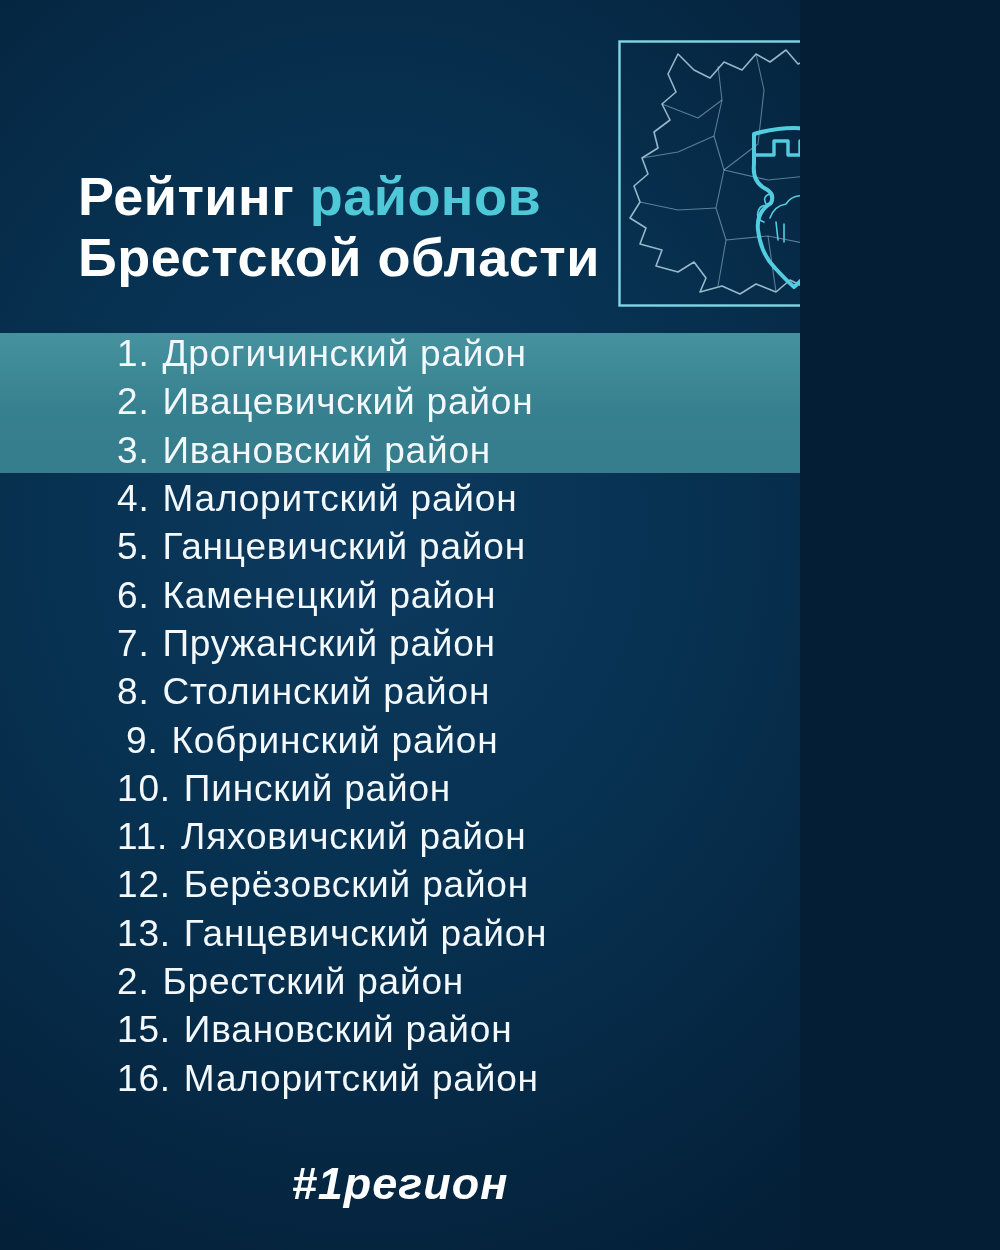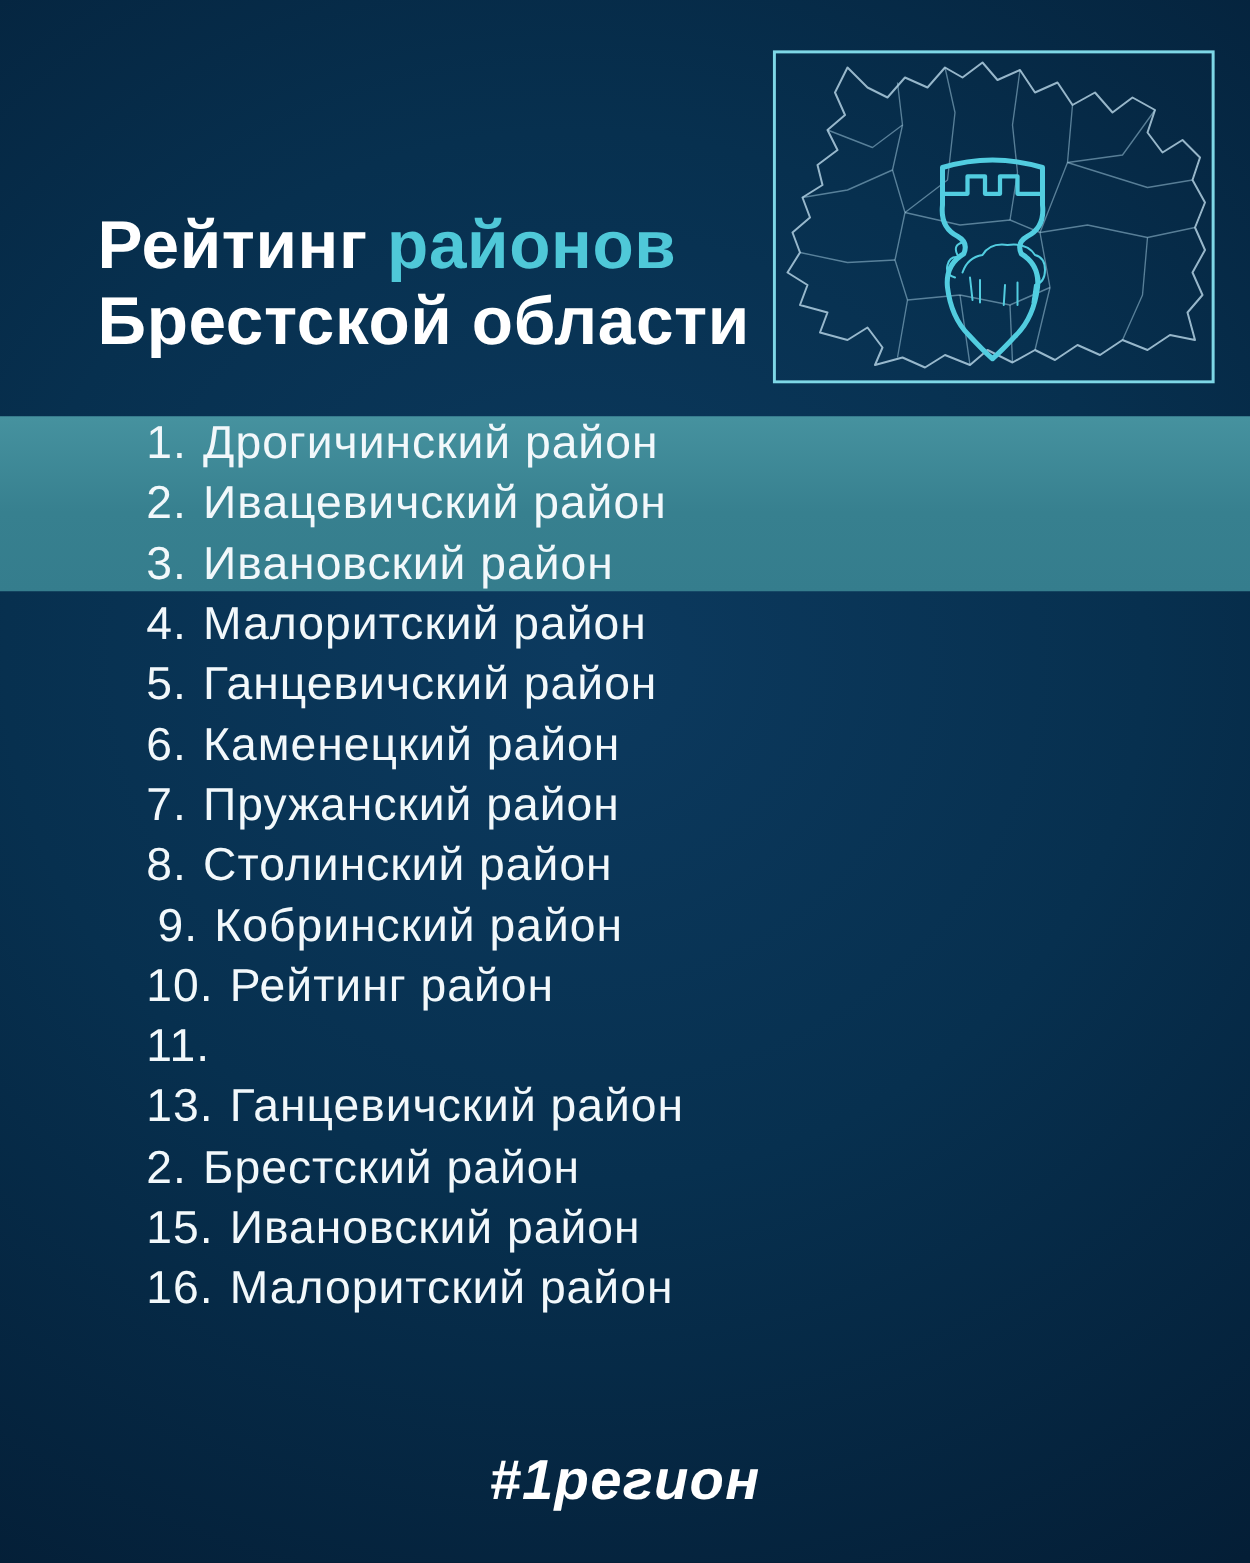--- a/index.html
+++ b/index.html
@@ -1,18 +1,18 @@
 <!DOCTYPE html>
 <html><head>
 <meta charset="utf-8">
 <style>
   html, body { margin: 0; padding: 0; background: #041e36; }
   .poster {
     position: relative;
-    width: 1000px;
+    width: 800px;
     height: 1250px;
     overflow: hidden;
     font-family: "Liberation Sans", sans-serif;
     background: radial-gradient(95% 70% at 46% 42%, #0c3a5f 0%, #07304f 48%, #041e36 100%);
   }
 
   
   .title {
     position: absolute;
     left: 78px;
@@ -168,24 +168,29 @@
     <div class="row">
         <span class="num">8.</span>
         <span class="lbl">Столинский район</span>
       </div>
     <div class="row">
         <span class="num">9.</span>
         <span class="lbl">Кобринский район</span>
       </div>
     <div class="row">
         <span class="num">10.</span>
-        <span class="lbl">Рейтинг район</span>
+        <span class="lbl">Пинский район</span>
       </div>
     <div class="row">
         <span class="num">11.</span>
+        <span class="lbl">Ляховичский район</span>
+      </div>
+    <div class="row">
+        <span class="num">12.</span>
+        <span class="lbl">Берёзовский район</span>
       </div>
     <div class="row">
         <span class="num">13.</span>
         <span class="lbl">Ганцевичский район</span>
       </div>
     <div class="row">
         <span class="num">2.</span>
         <span class="lbl">Брестский район</span>
       </div>
     <div class="row">

